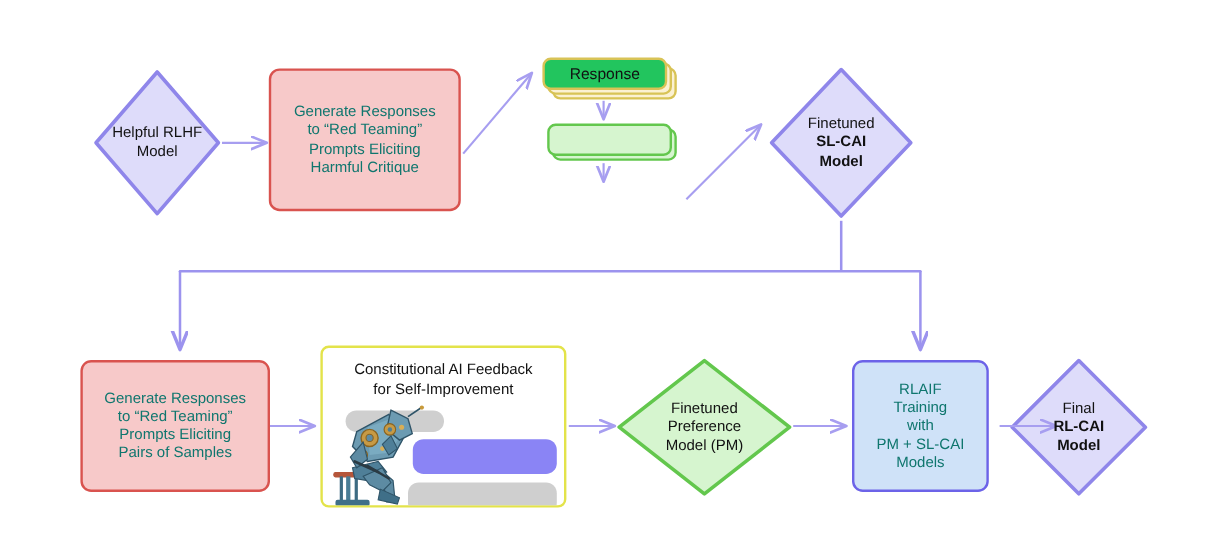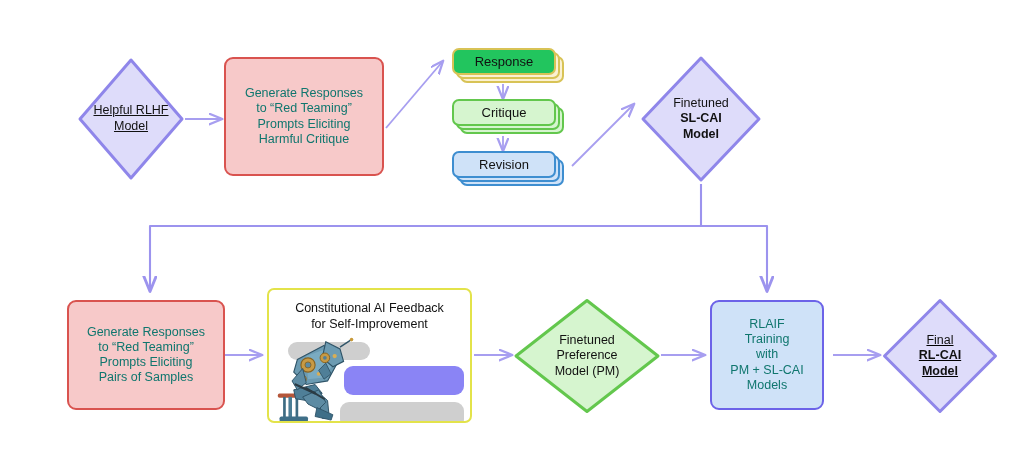--- a/index.html
+++ b/index.html
@@ -184,21 +184,21 @@
 
     <g>
       <line x1="833" y1="355" x2="880" y2="355" stroke="#a79ef0" stroke-width="1.8" marker-end="url(#ah)"></line>
     </g>
   </svg>
 
   <div class="diamond" style="left:76px; top:56px; width:110px; height:126px;">
     <svg class="dshape" viewBox="0 0 110 126">
       <path d="M55 4 L106 63 L55 122 L4 63 Z" fill="#dedcfa" stroke="#8f86ea" stroke-width="3" stroke-linejoin="round"></path>
     </svg>
-    <div class="dlabel" style="font-size:12.5px;text-decoration:underline;">
+    <div class="dlabel" style="font-size:12.5px;">
       <div>Helpful RLHF</div>
       <div>Model</div>
     </div>
   </div>
 
   <div class="boxnode box-red" style="left:224px; top:57px; width:160px; height:119px;">
     <div class="node-text" style="font-size:12.5px;">
       <div>Generate Responses</div>
       <div>to “Red Teaming”</div>
       <div>Prompts Eliciting</div>
@@ -210,32 +210,22 @@
     <div class="layer" style="left:8px; top:8px; width:104px; height:27px; background:#fbf1d2; border:2px solid #d8c356; z-index:1;"></div>
     <div class="layer" style="left:4px; top:4px; width:104px; height:27px; background:#fbf1d2; border:2px solid #d8c356; z-index:2;"></div>
     <div class="layer top-layer" style="left:0px; top:0px; width:104px; height:27px; background:#22c55e; border:2px solid #d8c356; z-index:4;">
       <span class="card-label">Response</span>
     </div>
   </div>
 
   <div class="stack" style="left:452px; top:99px; width:120px; height:40px;">
     <div class="layer" style="left:8px; top:8px; width:104px; height:27px; background:#d6f5cf; border:2px solid #63c74d; z-index:1;"></div>
     <div class="layer" style="left:4px; top:4px; width:104px; height:27px; background:#d6f5cf; border:2px solid #63c74d; z-index:2;"></div>
-    <div class="layer top-layer" style="left:0px; top:0px; width:104px; height:27px; background:#d6f5cf; border:2px solid #63c74d; z-index:4;">
-      <span class="card-label">Critique</span>
-    </div>
-  </div>
-
-  <div class="stack" style="left:452px; top:151px; width:120px; height:40px;">
-    <div class="layer" style="left:8px; top:8px; width:104px; height:27px; background:#cfe2f8; border:2px solid #3e8ed0; z-index:1;"></div>
-    <div class="layer" style="left:4px; top:4px; width:104px; height:27px; background:#cfe2f8; border:2px solid #3e8ed0; z-index:2;"></div>
-    <div class="layer top-layer" style="left:0px; top:0px; width:104px; height:27px; background:#cfe2f8; border:2px solid #3e8ed0; z-index:4;">
-      <span class="card-label">Revision</span>
-    </div>
-  </div>
+  </div>
+
 
   <div class="diamond" style="left:639px; top:54px; width:124px; height:130px;">
     <svg class="dshape" viewBox="0 0 124 130">
       <path d="M62 4 L120 65 L62 126 L4 65 Z" fill="#dedcfa" stroke="#8f86ea" stroke-width="3" stroke-linejoin="round"></path>
     </svg>
     <div class="dlabel" style="font-size:12.5px;">
       <div>Finetuned</div>
       <div class="bold">SL-CAI</div>
       <div class="bold">Model</div>
     </div>
@@ -318,21 +308,21 @@
   <div class="boxnode box-blue" style="left:710px; top:300px; width:114px; height:110px;">
     <div class="node-text" style="font-size:12.5px;">
       <div>RLAIF</div>
       <div>Training</div>
       <div>with</div>
       <div>PM + SL-CAI</div>
       <div>Models</div>
     </div>
   </div>
 
-  <div class="diamond" style="left:881px; top:297px; width:118px; height:118px;text-decoration:underline;">
+  <div class="diamond" style="left:840px; top:297px; width:118px; height:118px;">
     <svg class="dshape" viewBox="0 0 118 118">
       <path d="M59 3.5 L114.5 59 L59 114.5 L3.5 59 Z" fill="#dedcfa" stroke="#8f86ea" stroke-width="3" stroke-linejoin="round"></path>
     </svg>
     <div class="dlabel" style="font-size:12.5px;">
       <div>Final</div>
       <div class="bold">RL-CAI</div>
       <div class="bold">Model</div>
     </div>
   </div>
 

